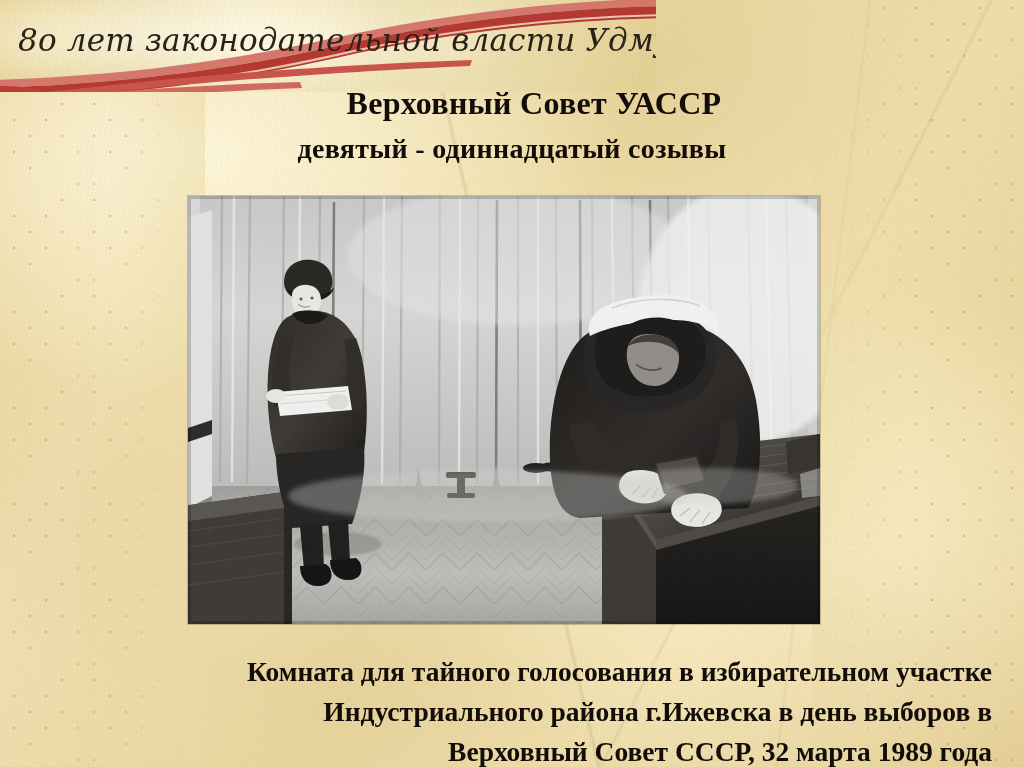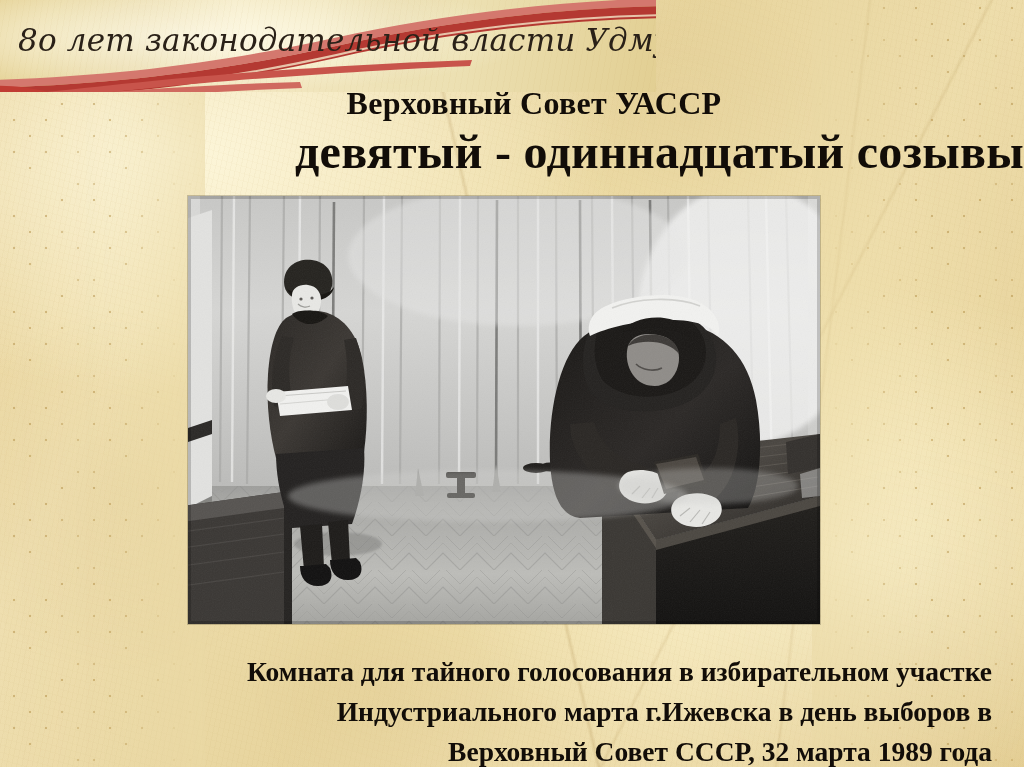--- a/index.html
+++ b/index.html
@@ -148,21 +148,21 @@
     position: absolute;
     left: 0;
     width: 1024px;
     text-align: center;
     font-family: "Liberation Serif", "DejaVu Serif", serif;
     font-weight: bold;
     color: #120d08;
     letter-spacing: 0.3px;
   }
   .title-line-1 { top: 85px; font-size: 32px; padding-left: 22px; }
-  .title-line-2 { top: 124px; font-size: 48px; text-align: right; }
+  .title-line-2 { top: 133px; font-size: 28px; }
 
   
   .photo-frame {
     position: absolute;
     left: 188px;
     top: 196px;
     width: 632px;
     height: 428px;
     overflow: hidden;
     background: #9a9a9a;
@@ -516,17 +516,17 @@
       <ellipse cx="520" cy="290" rx="90" ry="18" fill="#cfcfcc" opacity="0.3" filter="url(#softer)"></ellipse>
 
       <rect x="0" y="0" width="632" height="428" filter="url(#grainF)" opacity="0.45"></rect>
 
       <rect x="0" y="0" width="632" height="428" fill="none" stroke="#000" stroke-opacity="0.18" stroke-width="6"></rect>
     </svg>
   </div>
 
   <div class="caption">
     <span class="cap-line">Комната для тайного голосования в избирательном участке</span>
-    <span class="cap-line">Индустриального марта г.Ижевска в день выборов в</span>
+    <span class="cap-line">Индустриального района г.Ижевска в день выборов в</span>
     <span class="cap-line">Верховный Совет СССР, 32 марта 1989 года</span>
   </div>
 
 </div>
 
 </body></html>

